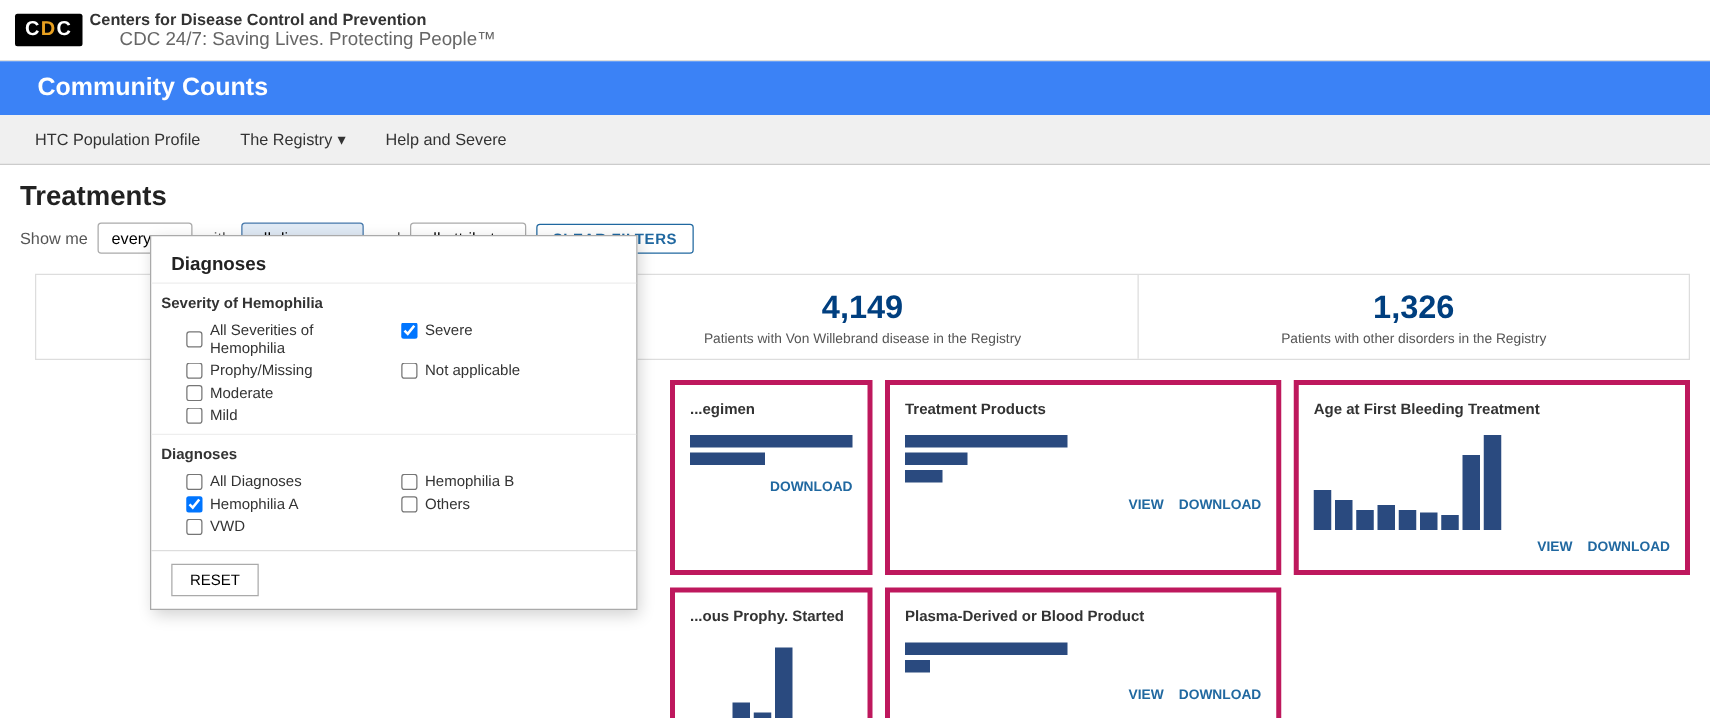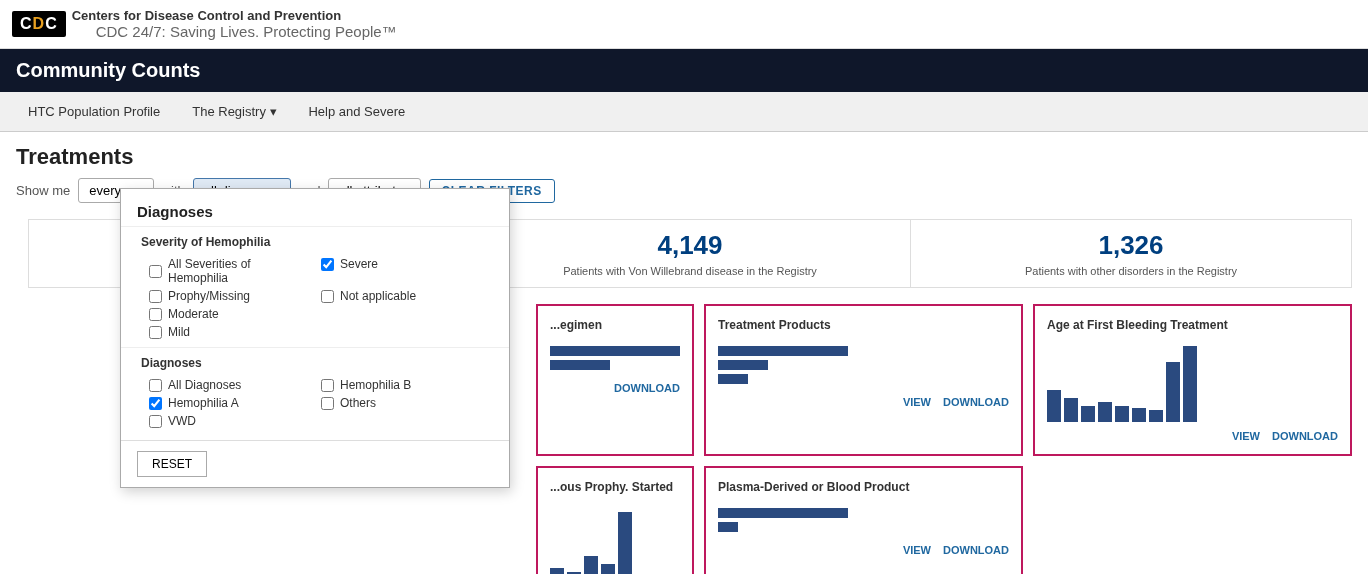--- a/index.html
+++ b/index.html
@@ -3,21 +3,21 @@
   <meta charset="utf-8">
   <style>
     * { box-sizing: border-box; margin: 0; padding: 0; }
     body { font-family: Arial, sans-serif; font-size: 13px; background: #fff; }
 
     
     .cdc-header { background: #fff; padding: 8px 12px; display: flex; align-items: center; border-bottom: 1px solid #ddd; }
     .cdc-logo { display: flex; align-items: center; gap: 10px; }
 
     
-    .teal-banner { background: #0f172a; color: #fff; padding: 10px 16px; font-size: 20px; font-weight: bold; }
+    .teal-banner { background: #3b82f6; color: #fff; padding: 10px 30px; font-size: 20px; font-weight: bold; }
 
     
     .nav-bar { background: #f0f0f0; border-bottom: 1px solid #ccc; padding: 0 12px; display: flex; align-items: center; }
     .nav-item { padding: 12px 16px; font-size: 13px; color: #333; cursor: pointer; text-decoration: none; display: flex; align-items: center; gap: 4px; }
 
     
     .main { padding: 16px; position: relative; }
     .page-title { font-size: 22px; font-weight: bold; margin-bottom: 8px; color: #222; }
 
     
@@ -29,41 +29,41 @@
 
     
     .stats-row { display: flex; gap: 0; border-top: 1px solid #ddd; border-bottom: 1px solid #ddd; margin-bottom: 16px; }
     .stat-item { flex: 1; text-align: center; padding: 12px 8px; border-right: 1px solid #ddd; }
     .stat-item:last-child { border-right: none; }
     .stat-number { font-size: 26px; font-weight: bold; color: #003f7f; }
     .stat-desc { font-size: 11px; color: #555; margin-top: 4px; }
 
     
     .charts-grid { display: grid; grid-template-columns: repeat(3, 1fr); gap: 12px; }
-    .chart-card { border: 2px solid #be185d; padding: 12px; background: #fff; }
+    .chart-card { border: 4px solid #be185d; padding: 12px; background: #fff; }
     .chart-title { font-size: 12px; font-weight: bold; color: #333; margin-bottom: 10px; }
     .chart-area { height: 80px; display: flex; align-items: flex-end; gap: 3px; }
     .bar { background: #2a4a7f; }
     .chart-actions { display: flex; gap: 12px; margin-top: 8px; justify-content: flex-end; }
     .chart-link { color: #2068a0; font-size: 11px; cursor: pointer; font-weight: bold; }
 
     
     .dropdown-panel {
       position: absolute;
       top: 56px;
       left: 120px;
       background: #fff;
       border: 1px solid #aaa;
       box-shadow: 2px 4px 12px rgba(0,0,0,0.18);
       width: 390px;
       z-index: 100;
       padding: 0;
     }
     .dropdown-section-title { font-size: 15px; font-weight: bold; color: #222; padding: 14px 16px 6px; }
-    .dropdown-subtitle { font-size: 12px; font-weight: bold; color: #333; padding: 8px 20px 4px; border-top: 1px solid #eee; }
+    .dropdown-subtitle { font-size: 12px; font-weight: bold; color: #333; padding: 8px 8px 4px; border-top: 1px solid #eee; }
     .checkbox-grid { display: grid; grid-template-columns: 1fr 1fr; gap: 4px 12px; padding: 4px 28px 8px; }
     .checkbox-row { display: flex; align-items: center; gap: 6px; font-size: 12px; color: #333; }
     .checkbox-row input[type=checkbox] { width: 13px; height: 13px; }
     .dropdown-footer { display: flex; justify-content: space-between; padding: 10px 16px; border-top: 1px solid #ddd; margin-top: 4px; }
     .btn-reset { border: 1px solid #aaa; background: #fff; padding: 5px 14px; font-size: 12px; cursor: pointer; }
     .btn-cancel { border: 1px solid #aaa; background: #fff; padding: 5px 14px; font-size: 12px; cursor: pointer; }
     .btn-apply { border: none; background: #2068a0; color: #fff; padding: 5px 14px; font-size: 12px; cursor: pointer; font-weight: bold; }
 
     
     .hbar-area { display: flex; flex-direction: column; gap: 4px; padding: 4px 0; }

